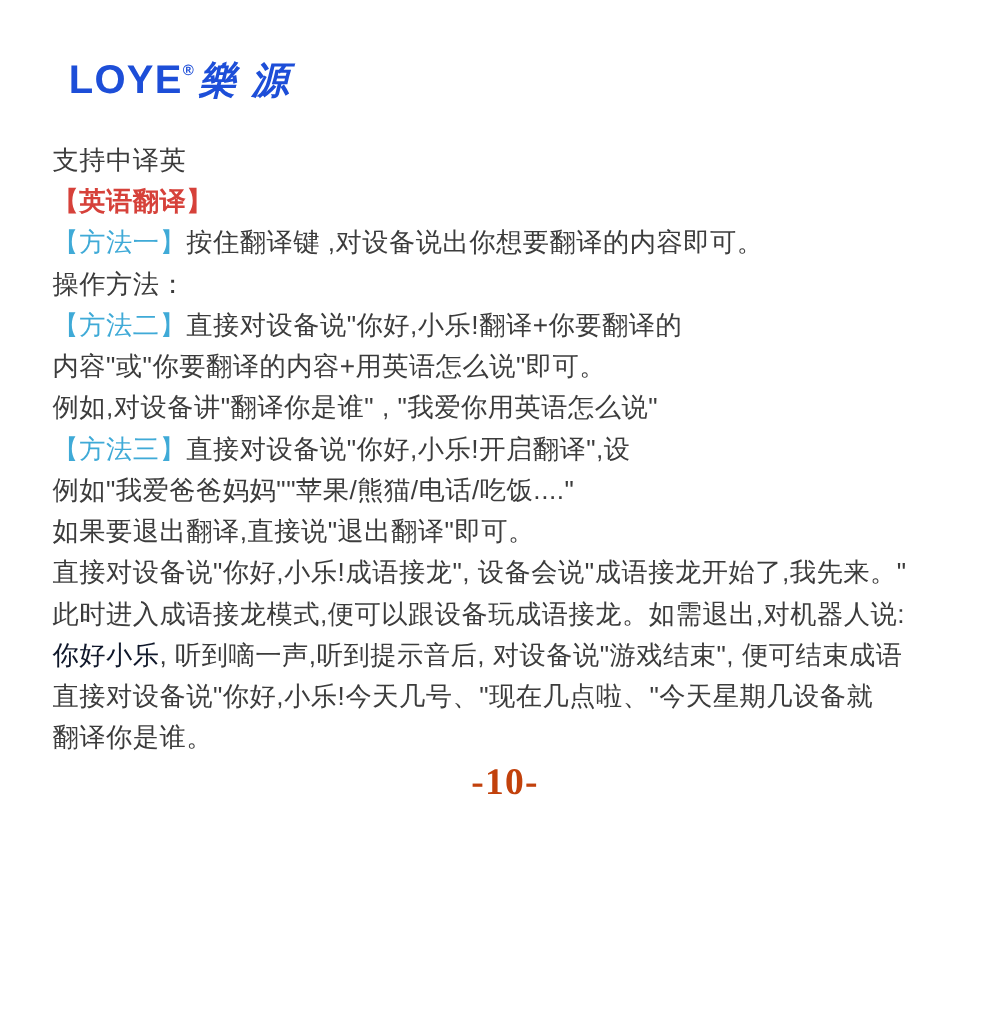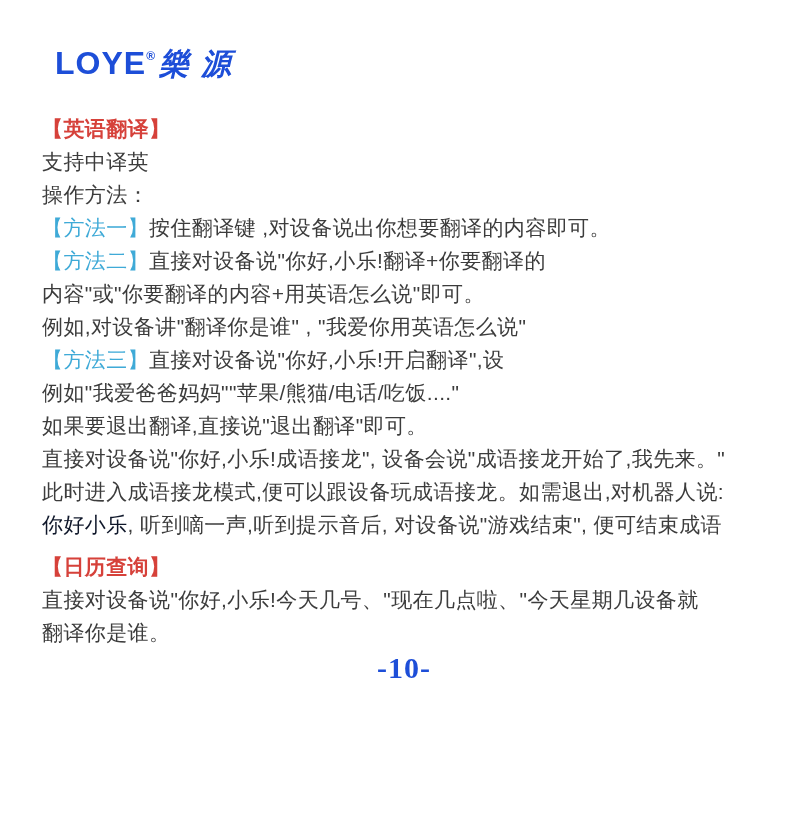--- a/index.html
+++ b/index.html
@@ -67,55 +67,54 @@
   .method-prefix {
     color: #3faad7;
   }
   .inline-red {
     color: #0f172a;
   }
   
   .page-number {
     margin-top: 2px;
     text-align: center;
-    color: #1d4ed8;
+    color: #c2410c;
     font-size: 30px;
     font-weight: bold;
     font-family: "Liberation Serif", serif;
     letter-spacing: 1px;
   }
 </style>
 </head>
 <body>
 
 <div class="page">
 
   <div class="logo">
     <span class="logo-latin">LOYE</span><span class="logo-reg">®</span><span class="logo-cn">樂源</span>
   </div>
 
   <div class="content">
 
+    <div class="line">支持中译英</div>
     <div class="line heading">【英语翻译】</div>
-    <div class="line">支持中译英</div>
+    <div class="line"><span class="method-prefix">【方法一】</span><span>按住翻译键 ,对设备说出你想要翻译的内容即可。</span></div>
+
     <div class="line">操作方法：</div>
-
-    <div class="line"><span class="method-prefix">【方法一】</span><span>按住翻译键 ,对设备说出你想要翻译的内容即可。</span></div>
     <div class="line"><span class="method-prefix">【方法二】</span><span>直接对设备说"你好,小乐!翻译+你要翻译的</span></div>
     <div class="line">内容"或"你要翻译的内容+用英语怎么说"即可。</div>
     <div class="line">例如,对设备讲"翻译你是谁" , "我爱你用英语怎么说"</div>
     <div class="line"><span class="method-prefix">【方法三】</span><span>直接对设备说"你好,小乐!开启翻译",设</span></div>
     <div class="line">例如"我爱爸爸妈妈""苹果/熊猫/电话/吃饭...."</div>
     <div class="line">如果要退出翻译,直接说"退出翻译"即可。</div>
 
     <div class="line">直接对设备说"你好,小乐!成语接龙", 设备会说"成语接龙开始了,我先来。"</div>
     <div class="line">此时进入成语接龙模式,便可以跟设备玩成语接龙。如需退出,对机器人说:</div>
     <div class="line"><span class="inline-red">你好小乐</span><span>, 听到嘀一声,听到提示音后, 对设备说"游戏结束", 便可结束成语</span></div>
 
-    <div class="line heading sect-gap">【日历查询】</div>
     <div class="line">直接对设备说"你好,小乐!今天几号、"现在几点啦、"今天星期几设备就</div>
     <div class="line">翻译你是谁。</div>
 
   </div>
 
   <div class="page-number">-10-</div>
 
 </div>
 
 </body></html>

